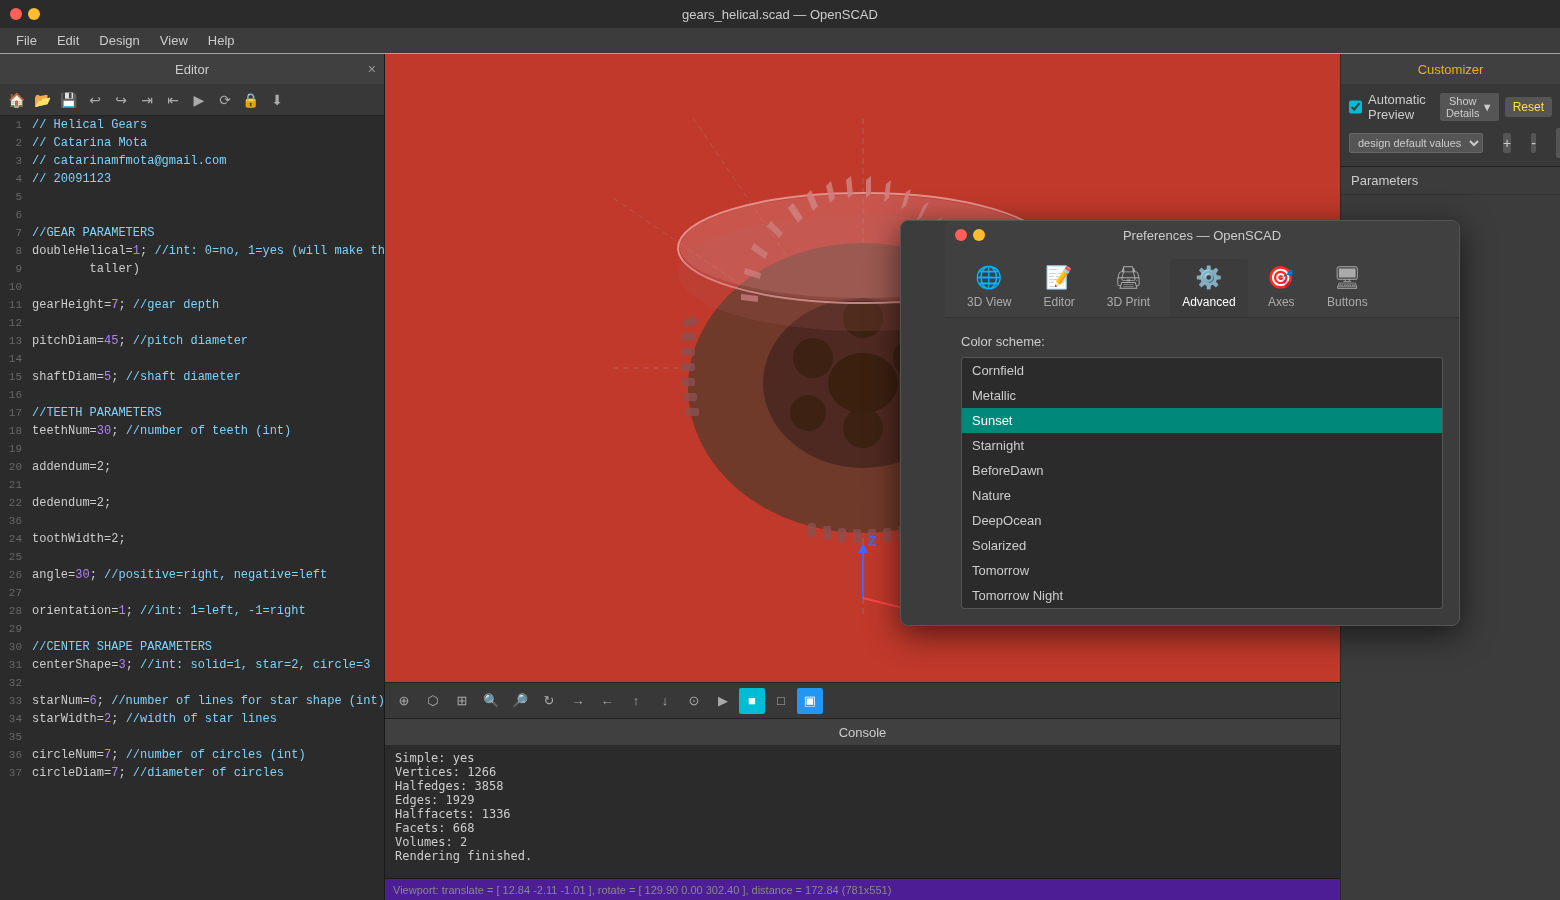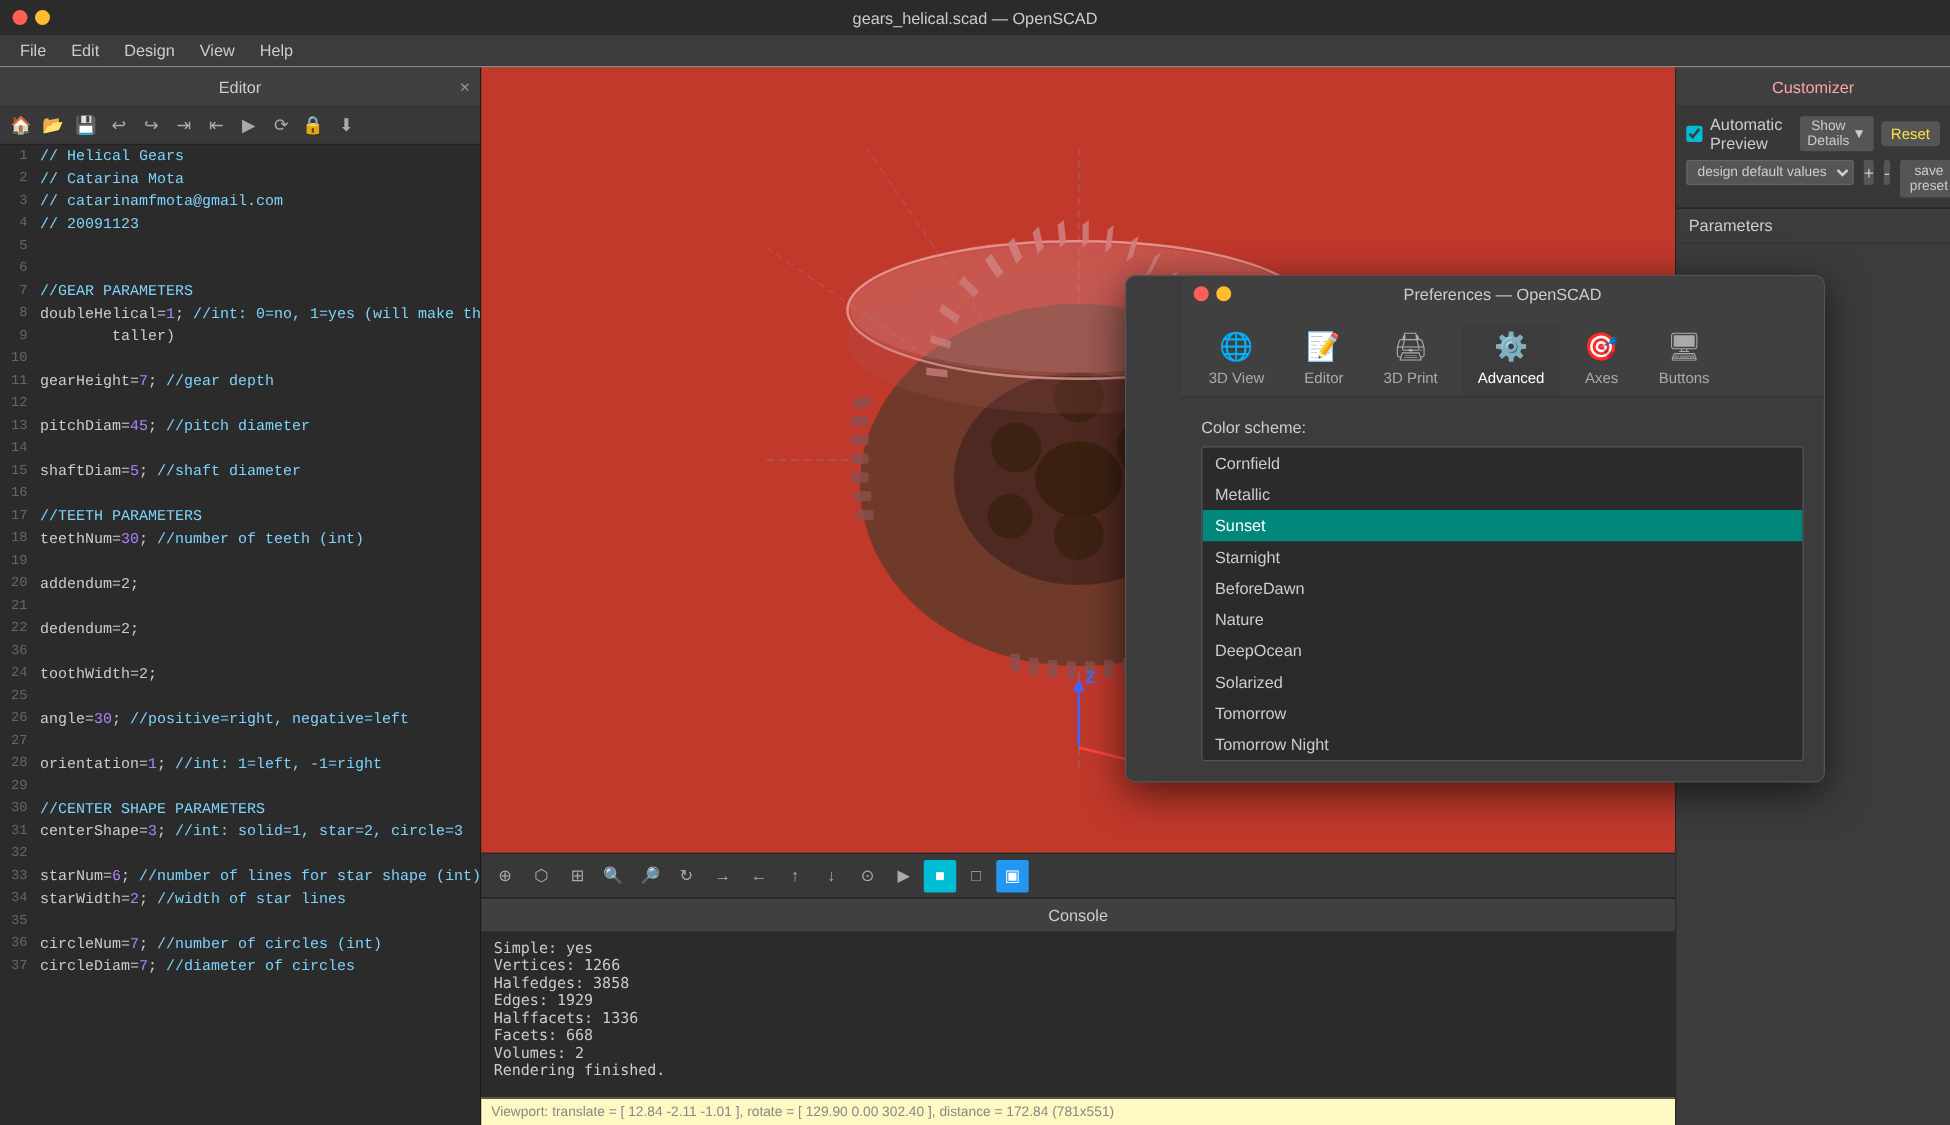--- a/index.html
+++ b/index.html
@@ -200,21 +200,21 @@
       padding: 6px 10px;
       font-family: monospace;
       font-size: 12px;
       color: #ccc;
       overflow-y: auto;
     }
 
     
     .status-bar {
       height: 22px;
-      background: #fef9c3;
+      background: #4c1d95;
       display: flex;
       align-items: center;
       padding: 0 8px;
       font-size: 11px;
       color: #888;
       border-top: 1px solid #1a1a1a;
     }
 
     
     .customizer-panel {
@@ -224,21 +224,21 @@
       display: flex;
       flex-direction: column;
     }
     .customizer-header {
       height: 30px;
       background: #404040;
       display: flex;
       align-items: center;
       justify-content: center;
       font-size: 13px;
-      color: #fca5a5;
+      color: #eab308;
     }
     .customizer-toolbar {
       padding: 8px;
       background: #383838;
       border-bottom: 1px solid #222;
     }
     .customizer-row {
       display: flex;
       align-items: center;
       gap: 6px;
@@ -266,22 +266,22 @@
       border: none;
       color: #fde047;
       padding: 3px 8px;
       font-size: 12px;
       cursor: pointer;
       border-radius: 3px;
       margin-left: auto;
     }
     .preset-row {
       display: flex;
-      align-items: flex-start;
-      gap: 8px;
+      align-items: center;
+      gap: 20px;
     }
     .preset-select {
       background: #555;
       border: 1px solid #666;
       color: #ccc;
       padding: 2px 4px;
       font-size: 11px;
       border-radius: 2px;
       flex: 1;
     }

